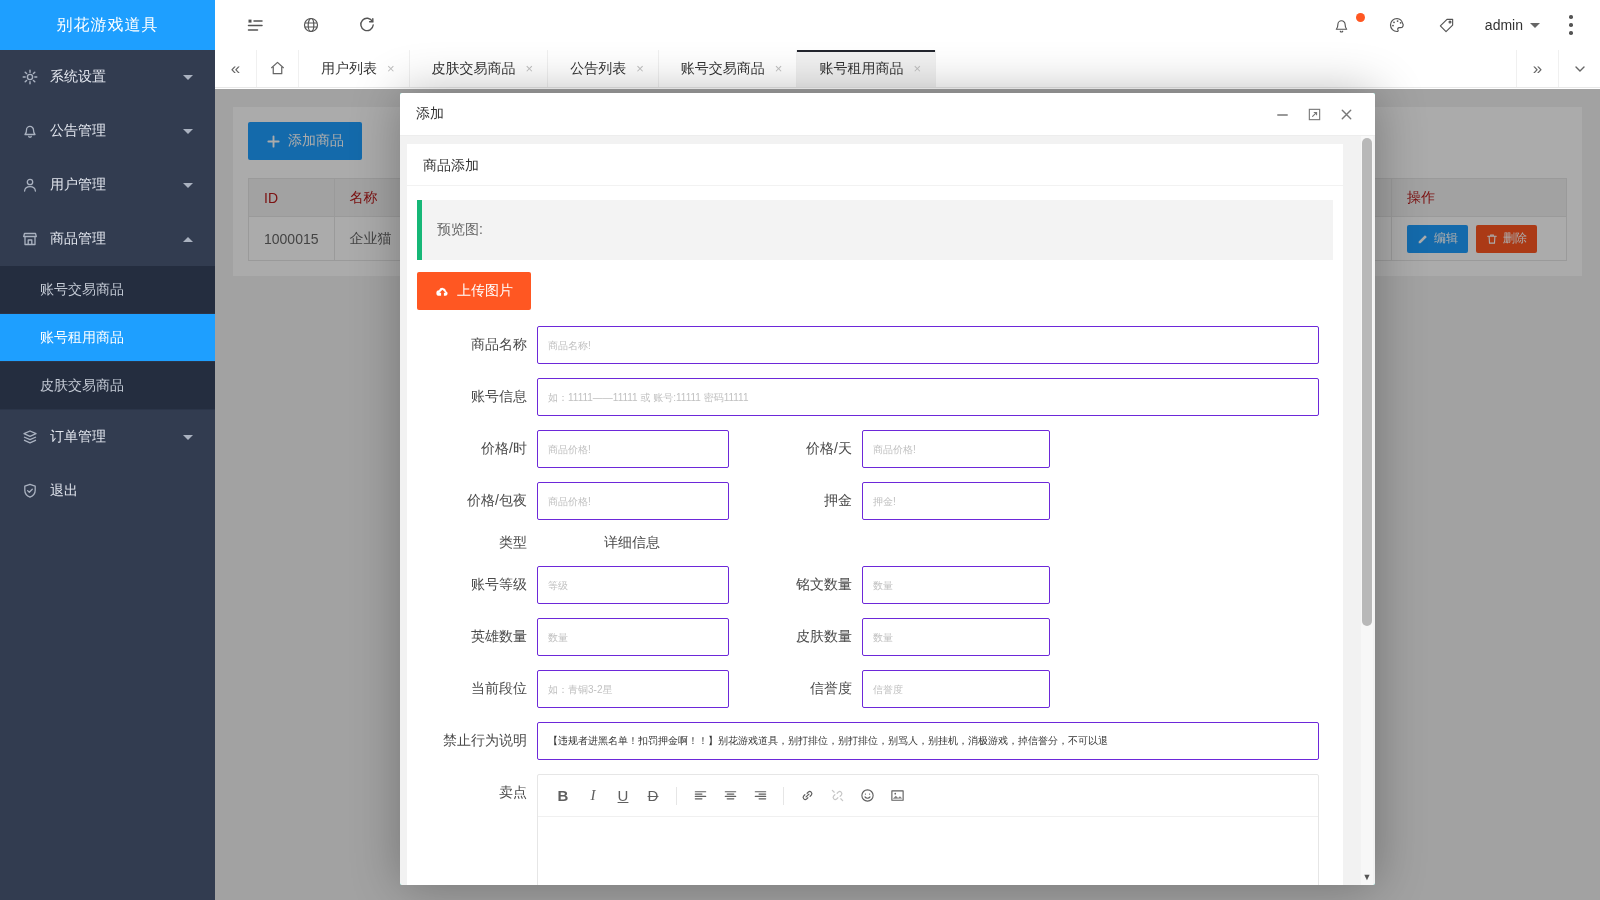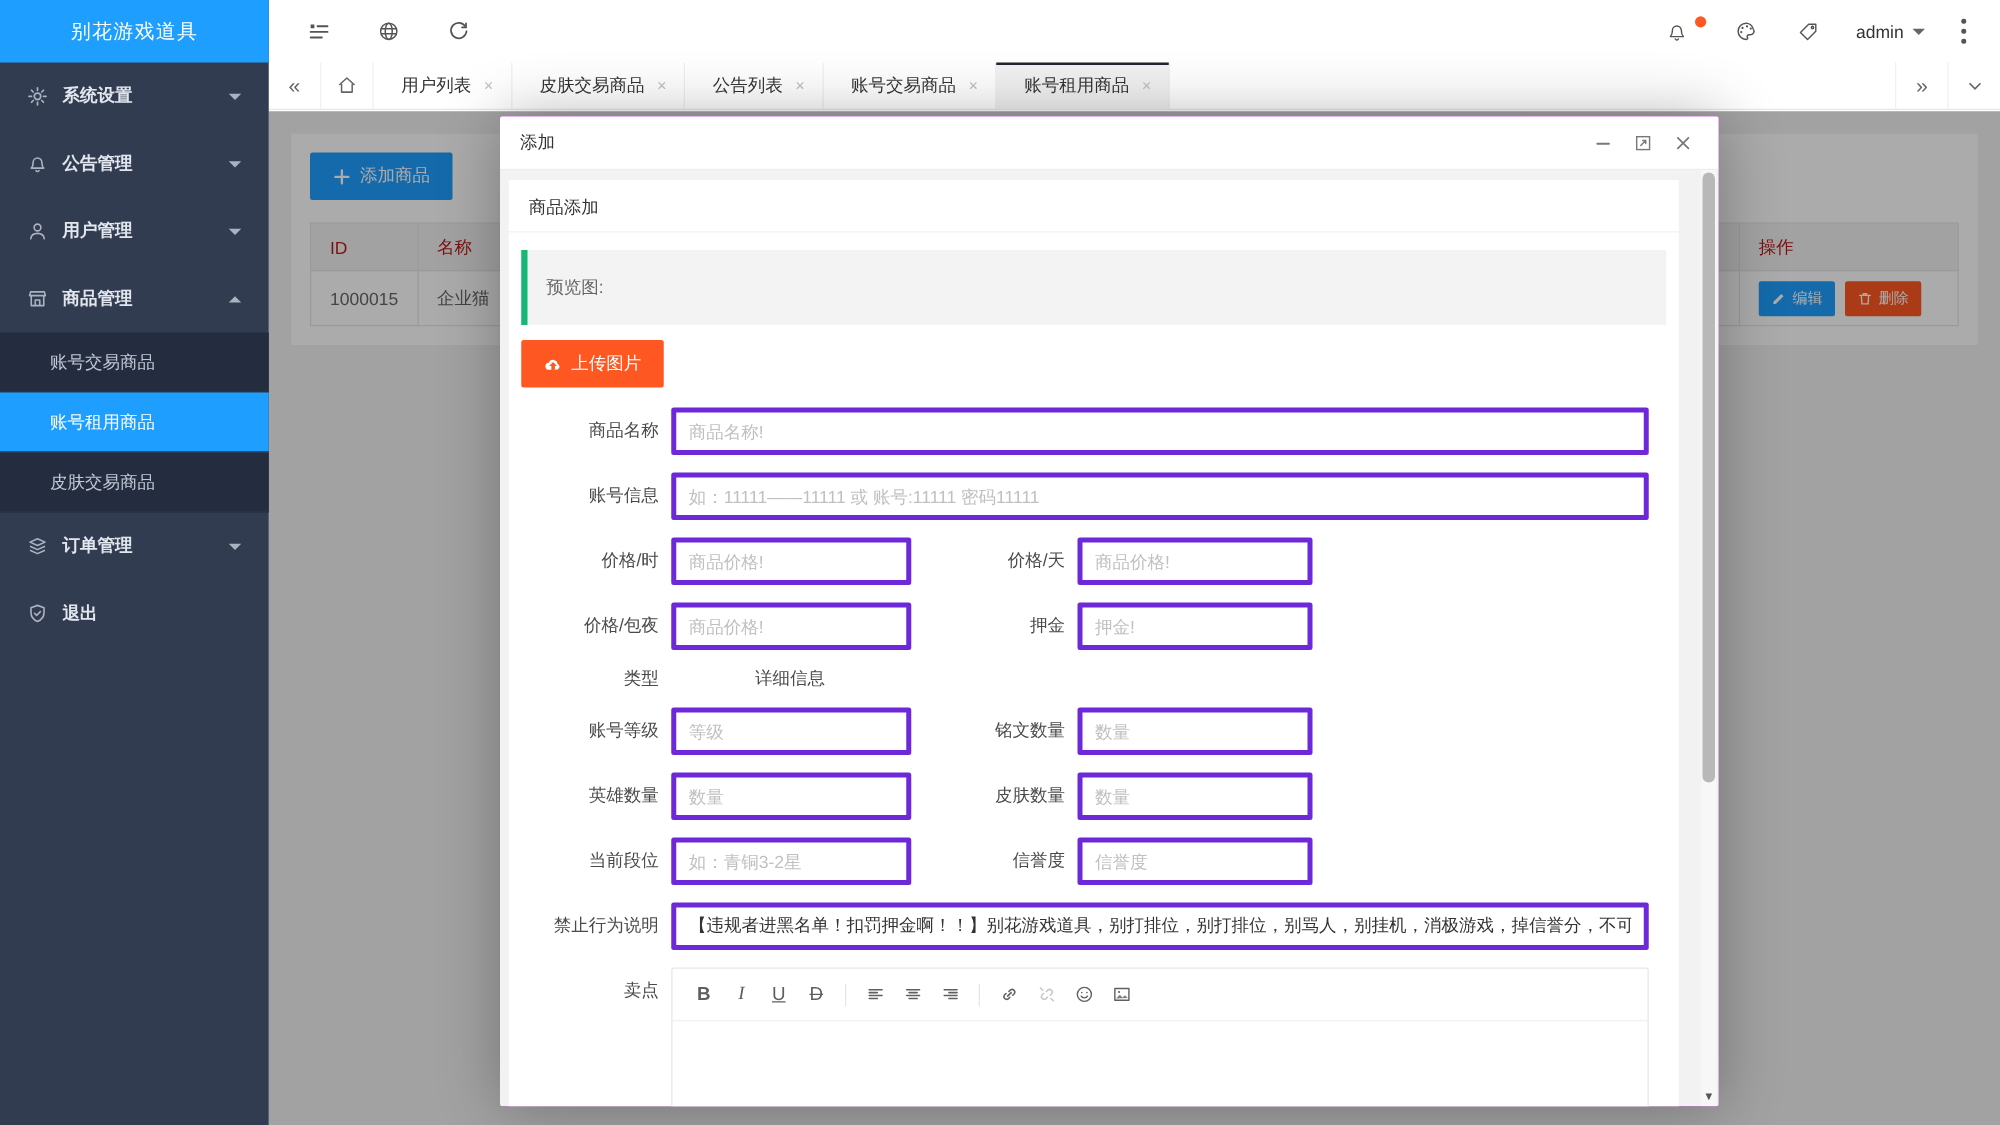--- a/index.html
+++ b/index.html
@@ -3,21 +3,21 @@
 <meta charset="utf-8">
 <style>
   * { margin:0; padding:0; box-sizing:border-box; }
   html,body { width:1600px; height:900px; overflow:hidden;
     font-family:"Liberation Sans","DejaVu Sans",sans-serif; font-size:14px; color:#333; background:#fff; }
   svg { display:block; }
 
   
   .sidebar { position:absolute; left:0; top:0; width:215px; height:900px; background:#323c50; z-index:60; }
   .logo { height:50px; background:#1E9FFF; color:#fff; font-size:16px; display:flex; align-items:center; justify-content:center; letter-spacing:1px; }
-  .nav-item { height:54px; display:flex; align-items:center; padding:0 22px; color:#cfd3dc; cursor:pointer; position:relative;font-weight:bold; }
+  .nav-item { height:54px; display:flex; align-items:center; padding:0 22px; color:#cfd3dc; cursor:pointer; position:relative; }
   .nav-item .ico { width:16px; height:16px; margin-right:12px; color:#aab2c0; }
   .nav-item .lbl { flex:1; font-size:14px; color:#e2e6ee; }
   .caret { width:0; height:0; border-left:5px solid transparent; border-right:5px solid transparent; }
   .caret.down { border-top:5px solid #aab2c0; }
   .caret.up { border-bottom:5px solid #aab2c0; }
   .sub-item { height:48px; display:flex; align-items:center; padding-left:40px; background:#242d3f; color:#c3c9d4; cursor:pointer; border-bottom:1px solid #2b3549; }
   .sub-item.active { background:#1E9FFF; color:#fff; }
 
   
   .topbar { position:absolute; left:215px; top:0; right:0; height:50px; background:#fff; display:flex; align-items:center; justify-content:space-between; padding:0 12px 0 20px; z-index:40; }
@@ -54,36 +54,36 @@
   .g-table th { background:#f2f2f2; height:38px; }
   .g-table td { height:44px; color:#666; white-space:nowrap; overflow:hidden; }
   .btn-sm { display:inline-flex; align-items:center; height:28px; padding:0 10px; border:none; border-radius:2px; color:#fff; font-size:12px; cursor:pointer; margin-right:8px; }
   .btn-sm .bic { width:12px; height:12px; margin-right:5px; }
   .btn-red { background:#FF5722; }
 
   
   .shade { position:absolute; left:215px; top:89px; right:0; bottom:0; background:rgba(0,0,0,0.33); z-index:70; }
 
   
-  .modal { position:absolute; left:400px; top:93px; width:975px; height:792px; background:#d946ef; z-index:80; box-shadow:1px 1px 50px rgba(0,0,0,.3); border-radius:2px; overflow:hidden; }
+  .modal { position:absolute; left:400px; top:93px; width:975px; height:792px; background:#5eead4; z-index:80; box-shadow:1px 1px 50px rgba(0,0,0,.3); border-radius:2px; overflow:hidden; }
   .modal-titlebar { height:43px; background:#fff; border-bottom:1px solid #ededed; display:flex; align-items:center; padding:0 16px; }
   .modal-title { font-size:14px; color:#333; flex:1; }
   .m-btn { width:26px; height:26px; display:flex; align-items:center; justify-content:center; color:#787878; cursor:pointer; margin-left:6px; font-size:17px; }
   .modal-body { position:absolute; top:43px; left:0; right:0; bottom:0; background:#f2f2f2; }
   .inner-card { position:absolute; left:7px; top:8px; width:936px; bottom:-60px; background:#fff; }
   .inner-head { height:42px; line-height:42px; padding:0 16px; color:#333; font-size:14px; border-bottom:1px solid #f2f2f2; }
   .inner-body { padding:14px 10px; }
   .quote { background:#f3f3f3; border-left:5px solid #16b777; padding:21px 15px; color:#666; margin-bottom:12px; }
   .btn-orange { background:#FF5722; margin-top:0; }
 
   .form { margin-top:16px; }
   .frow { display:flex; align-items:center; margin-bottom:14px; }
   .flabel { width:120px; text-align:right; padding-right:10px; color:#4a4a4a; flex:none; }
   .flabel2 { width:133px; text-align:right; padding-right:10px; color:#4a4a4a; flex:none; }
-  .inp { height:38px; border:4px solid #6d28d9; border-radius:2px; padding:4px 10px; font-size:14px; color:#333; background:#fff; font-family:inherit; outline:none; }
+  .inp { height:38px; border:1px solid #6d28d9; border-radius:2px; padding:4px 10px; font-size:10px; color:#333; background:#fff; font-family:inherit; outline:none; }
   .inp::placeholder { color:#c0c0c0; opacity:1; }
   .inp.full { width:782px; }
   .inp.half1 { width:192px; }
   .inp.half2 { width:188px; }
   .sel { width:192px; height:38px; border:1px solid #e6e6e6; border-radius:2px; padding:0 10px; display:flex; align-items:center; background:#fff; cursor:pointer; }
   .sel .sel-text { flex:1; color:#333; }
   .sel .caret.down { border-top-color:#c2c2c2; }
 
   
   .editor { width:782px; border:1px solid #e6e6e6; border-radius:2px; background:#fff; }

